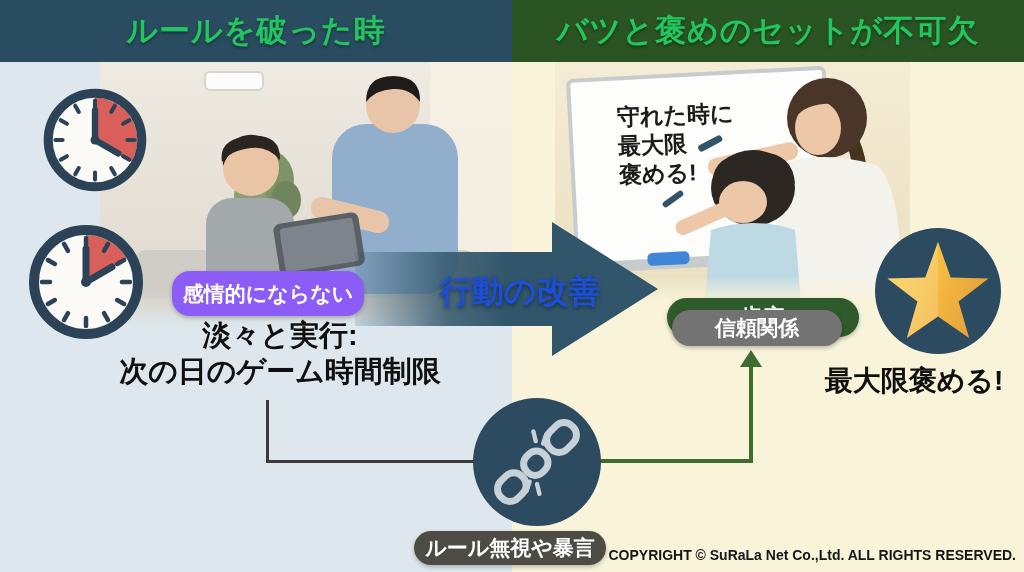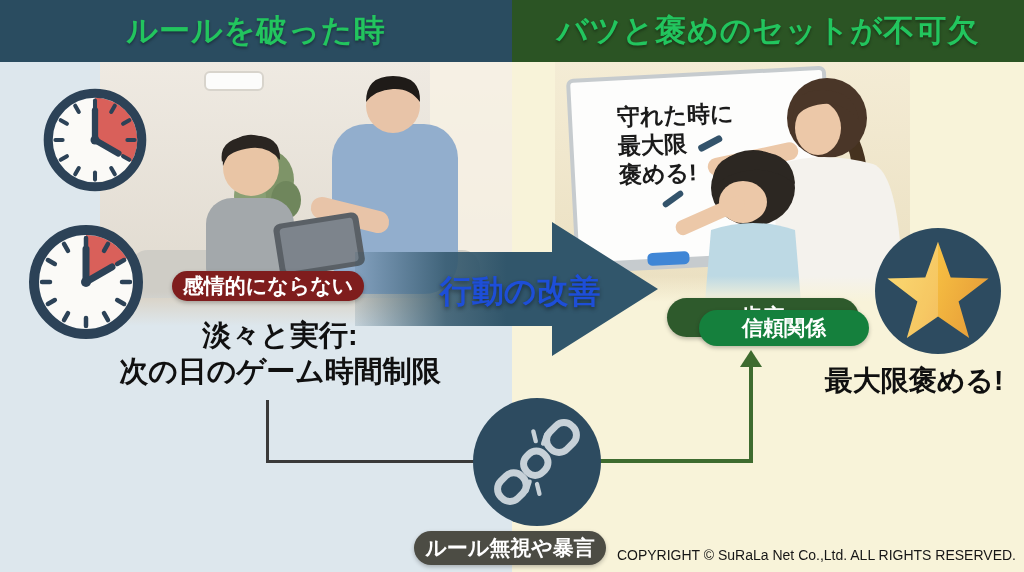--- a/index.html
+++ b/index.html
@@ -21,33 +21,33 @@
   .photo{overflow:hidden;}
   .photo-left{left:100px;top:62px;width:412px;height:264px;}
   .photo-right{left:555px;top:62px;width:355px;height:240px;}
   .photo-left:after{content:"";position:absolute;left:0;bottom:0;width:100%;height:34px;
      background:linear-gradient(rgba(221,231,237,0),#dde7ed);}
   .photo-right:after{content:"";position:absolute;left:0;bottom:0;width:100%;height:26px;
      background:linear-gradient(rgba(248,243,217,0),#f8f3d9);}
   
   .pill{display:flex;align-items:center;justify-content:center;color:#fff;font-weight:700;
         box-shadow:0 2px 4px rgba(0,0,0,.25);}
-  .pill-emotion{left:172px;top:271px;width:192px;height:30px;border-radius:18px;background:#7f1d1d;font-size:21px;}
+  .pill-emotion{left:172px;top:271px;width:192px;height:45px;border-radius:18px;background:#8b5cf6;font-size:21px;}
   .pill-affirm{left:667px;top:267px;width:192px;height:39px;border-radius:20px;background:#2e5a2c;font-size:23px;margin-top:31px;}
-  .pill-trust{left:699px;top:310px;width:170px;height:36px;border-radius:18px;background:#15803d;font-size:21px;}
+  .pill-trust{left:672px;top:310px;width:170px;height:36px;border-radius:18px;background:#737373;font-size:21px;}
   .pill-violation{left:414px;top:531px;width:192px;height:34px;border-radius:17px;background:#4c4c44;font-size:21px;}
   
   .action-text{left:60px;top:317px;width:440px;text-align:center;color:#101010;
                font-size:29px;font-weight:700;line-height:36px;}
   .arrow-label{left:398px;top:270px;width:244px;text-align:center;color:#1d4ed8;
                font-size:32px;font-weight:700;text-shadow:0 2px 4px rgba(0,0,0,.45);}
   .whiteboard-text{left:618px;top:100px;width:170px;color:#1b1b1b;font-size:23px;font-weight:700;
                    line-height:29px;transform:rotate(-2deg);}
   .praise-text{left:806px;top:362px;width:216px;text-align:center;color:#101010;font-size:28px;font-weight:700;}
-  .copyright{left:600px;top:547px;width:416px;text-align:right;color:#161616;font-size:14px;font-weight:400;}
+  .copyright{left:600px;top:547px;width:416px;text-align:right;color:#161616;font-size:14px;font-weight:700;}
   
   .icon-circle{border-radius:50%;background:#2d4b60;display:flex;align-items:center;justify-content:center;}
   .star-circle{left:875px;top:228px;width:126px;height:126px;}
   .chain-circle{left:473px;top:398px;width:128px;height:128px;}
   
   .line{background:#3a3a3a;}
   .dark-v{left:266px;top:400px;width:3px;height:63px;}
   .dark-h{left:266px;top:460px;width:210px;height:3px;}
   .green{background:#3e6b2f;}
   .green-h{left:598px;top:459px;width:155px;height:4px;}

